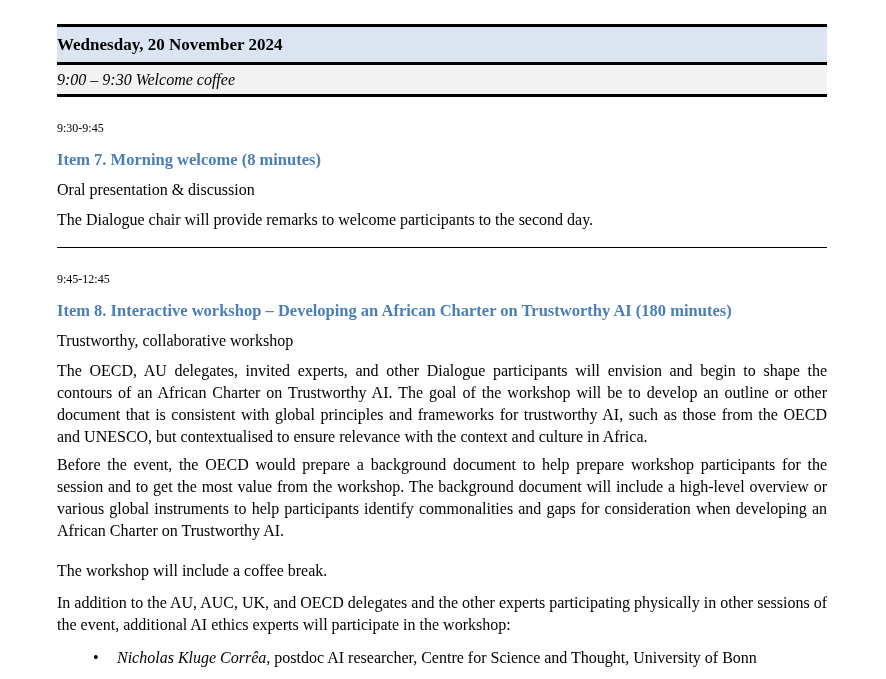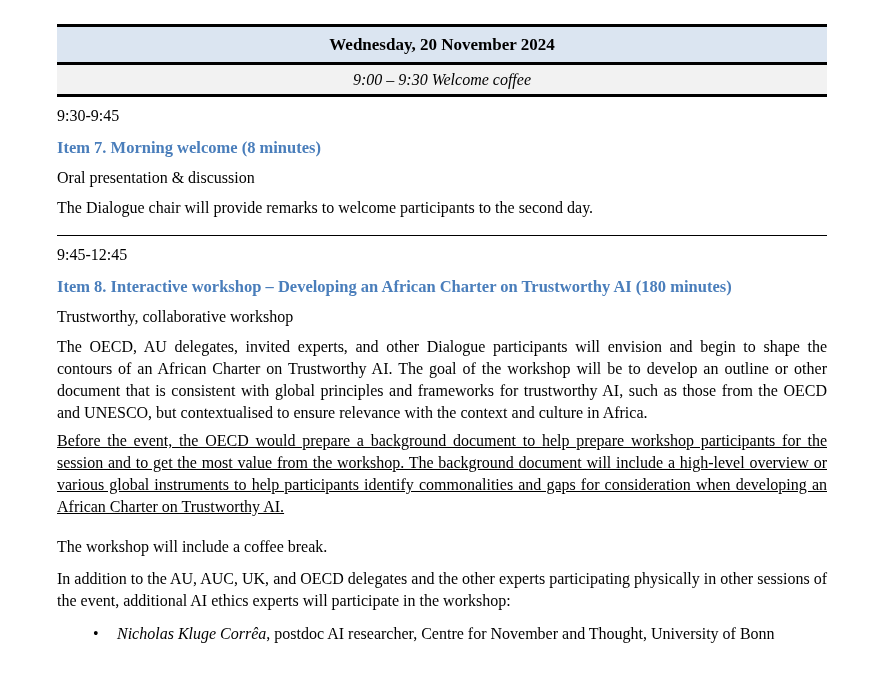--- a/index.html
+++ b/index.html
@@ -16,61 +16,60 @@
     position: absolute;
     left: 57px;
     top: 24px;
     width: 770px;
   }
 
   
   .header-table { border-top: 3px solid var(--border, #000); }
   .band {
     border-bottom: 3px solid var(--border, #000);
-    text-align: center;
     line-height: 22px;
   }
   .date-band {
     background: var(--date-band-bg, #dbe5f1);
     font-weight: bold;
     font-size: 17px;
     padding: 7px 0 6px 0;
   }
   .coffee-band {
     background: var(--coffee-band-bg, #f2f2f2);
     font-style: italic;
     font-size: 16px;
     padding: 4px 0 3px 0;
   }
 
   
   .time-label {
-    font-size: 16px;
+    font-size: 12px;
     line-height: 22px;
-    margin-top: 8px;
+    margin-top: 20px;
   }
   .item-title {
     color: var(--heading-blue, #4a7ebb);
     font-weight: bold;
     font-size: 16.5px;
     line-height: 22px;
     margin-top: 10px;
   }
   .format-label {
     font-size: 16px;
     line-height: 22px;
     margin-top: 8px;
   }
   .para {
     font-size: 16px;
     line-height: 22px;
     text-align: justify;
     margin-top: 8px;
   }
-  .para.mt6 { margin-top: 6px; text-decoration: underline; }
+  .para.mt6 { margin-top: 6px; }
   .para.mt7 { margin-top: 18px; }
   .para.mt10 { margin-top: 10px; }
   .session-divider {
     border: none;
     border-top: 1.5px solid var(--border, #000);
     margin-top: 16px;
   }
   .expert-list {
     list-style: none;
     margin-top: 11px;
@@ -115,18 +114,18 @@
   <section>
     <div class="time-label">9:45-12:45</div>
     <div class="item-title">Item 8. Interactive workshop – Developing an African Charter on Trustworthy AI (180 minutes)</div>
     <div class="format-label">Trustworthy, collaborative workshop</div>
     <p class="para">The OECD, AU delegates, invited experts, and other Dialogue participants will envision and begin to shape the contours of an African Charter on Trustworthy AI. The goal of the workshop will be to develop an outline or other document that is consistent with global principles and frameworks for trustworthy AI, such as those from the OECD and UNESCO, but contextualised to ensure relevance with the context and culture in Africa.</p>
     <p class="para mt6">Before the event, the OECD would prepare a background document to help prepare workshop participants for the session and to get the most value from the workshop. The background document will include a high-level overview or various global instruments to help participants identify commonalities and gaps for consideration when developing an African Charter on Trustworthy AI.</p>
     <p class="para mt7">The workshop will include a coffee break.</p>
     <p class="para mt10">In addition to the AU, AUC, UK, and OECD delegates and the other experts participating physically in other sessions of the event, additional AI ethics experts will participate in the workshop:</p>
     <ul class="expert-list">
       <li class="bullet-item">
-        <span class="bullet-dot">•</span><span class="expert-name">Nicholas Kluge Corrêa</span><span>, postdoc AI researcher, Centre for November and Thought, University of Bonn</span>
+        <span class="bullet-dot">•</span><span class="expert-name">Nicholas Kluge Corrêa</span><span>, postdoc AI researcher, Centre for Science and Thought, University of Bonn</span>
       </li>
     </ul>
   </section>
 
 </div>
 
 </body></html>

